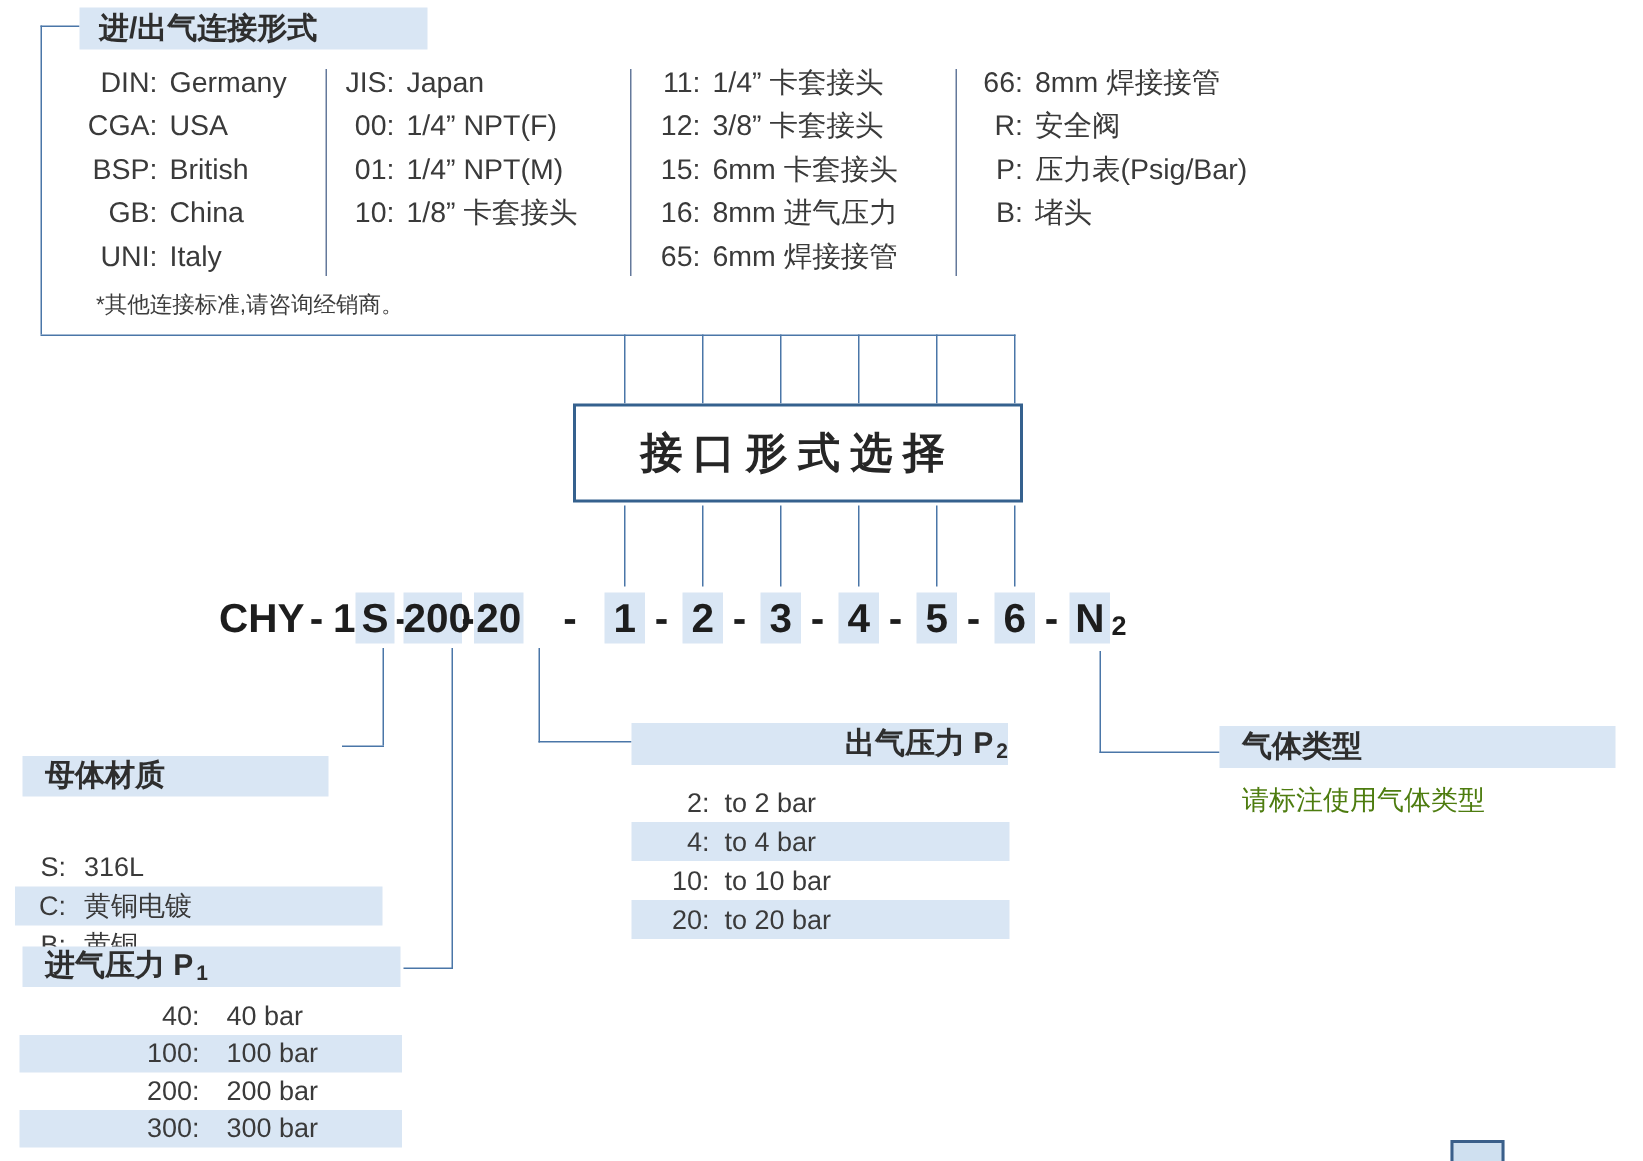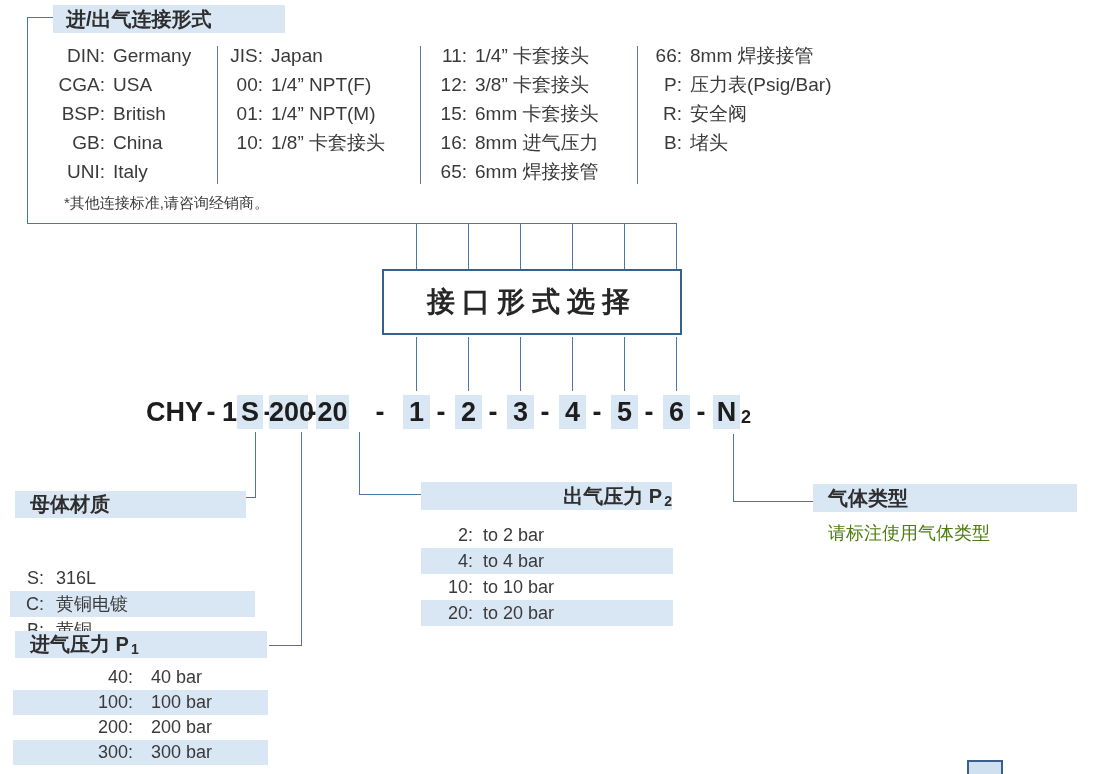--- a/index.html
+++ b/index.html
@@ -51,21 +51,21 @@
   .seg-20{left:316px;width:33px;}
   .g1{left:403px;width:27px;} .g2{left:455px;width:27px;} .g3{left:507px;width:27px;}
   .g4{left:559px;width:27px;} .g5{left:611px;width:27px;} .g6{left:663px;width:27px;}
   .seg-n{left:713px;width:27px;}
   .code-sub{position:absolute;left:741px;top:404px;height:26px;line-height:26px;font-size:18px;
     font-weight:bold;color:var(--dark);z-index:2;}
 
   
   .sec-head{position:absolute;background:var(--hl);font-size:20px;font-weight:bold;color:#2e2e2e;
     box-sizing:border-box;padding-left:15px;white-space:nowrap;}
-  .mat-head{left:15px;top:491px;width:231px;height:27px;line-height:27px;}
+  .mat-head{left:15px;top:504px;width:204px;height:27px;line-height:27px;}
   .in-head{left:15px;top:631px;width:252px;height:27px;line-height:27px;}
   .out-head{left:421px;top:482px;width:251px;height:28px;line-height:28px;text-align:right;}
   .gas-head{left:813px;top:484px;width:264px;height:28px;line-height:28px;}
   .hsub{font-size:14px;position:relative;top:3px;margin-left:2px;}
 
   
   .item-list{position:absolute;font-size:18px;color:var(--txt);}
   .item-row{white-space:nowrap;}
   .item-row.hl{background:var(--hl);}
   .icode{display:inline-block;text-align:right;}
@@ -161,25 +161,25 @@
       </div>
     </div>
   <div class="divider" style="left:637px;"></div>
   <div class="conn-col col4">
 
       <div class="conn-row">
         <span class="ccode">66:</span><span class="cval">8mm 焊接接管</span>
       </div>
 
       <div class="conn-row">
+        <span class="ccode">R:</span><span class="cval">安全阀</span>
+      </div>
+
+      <div class="conn-row">
         <span class="ccode">P:</span><span class="cval">压力表(Psig/Bar)</span>
-      </div>
-
-      <div class="conn-row">
-        <span class="ccode">R:</span><span class="cval">安全阀</span>
       </div>
 
       <div class="conn-row">
         <span class="ccode">B:</span><span class="cval">堵头</span>
       </div>
     </div>
   <div class="conn-note">*其他连接标准,请咨询经销商。</div>
 
   <div class="hline" style="left:27px;top:223px;width:650px;"></div>
   <div class="vline" style="left:416px;top:223px;height:46px;"></div>

